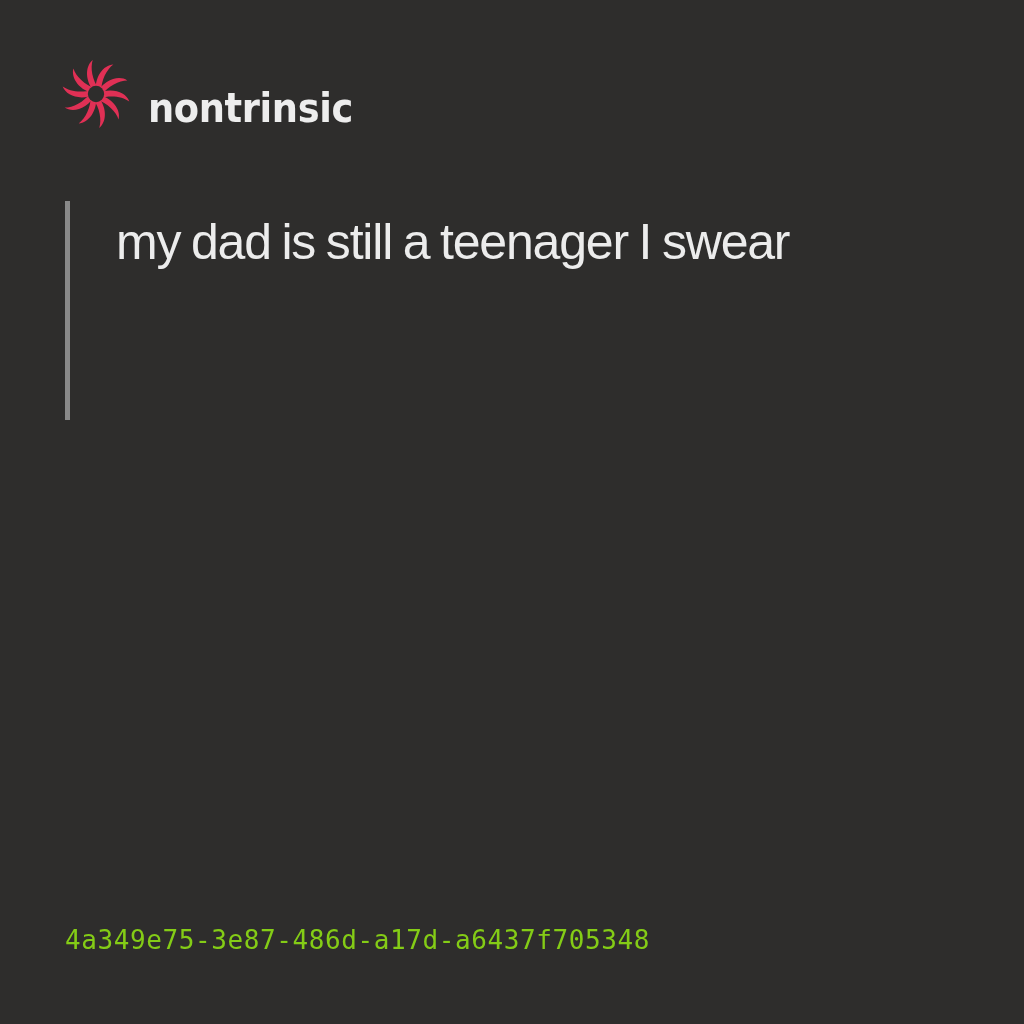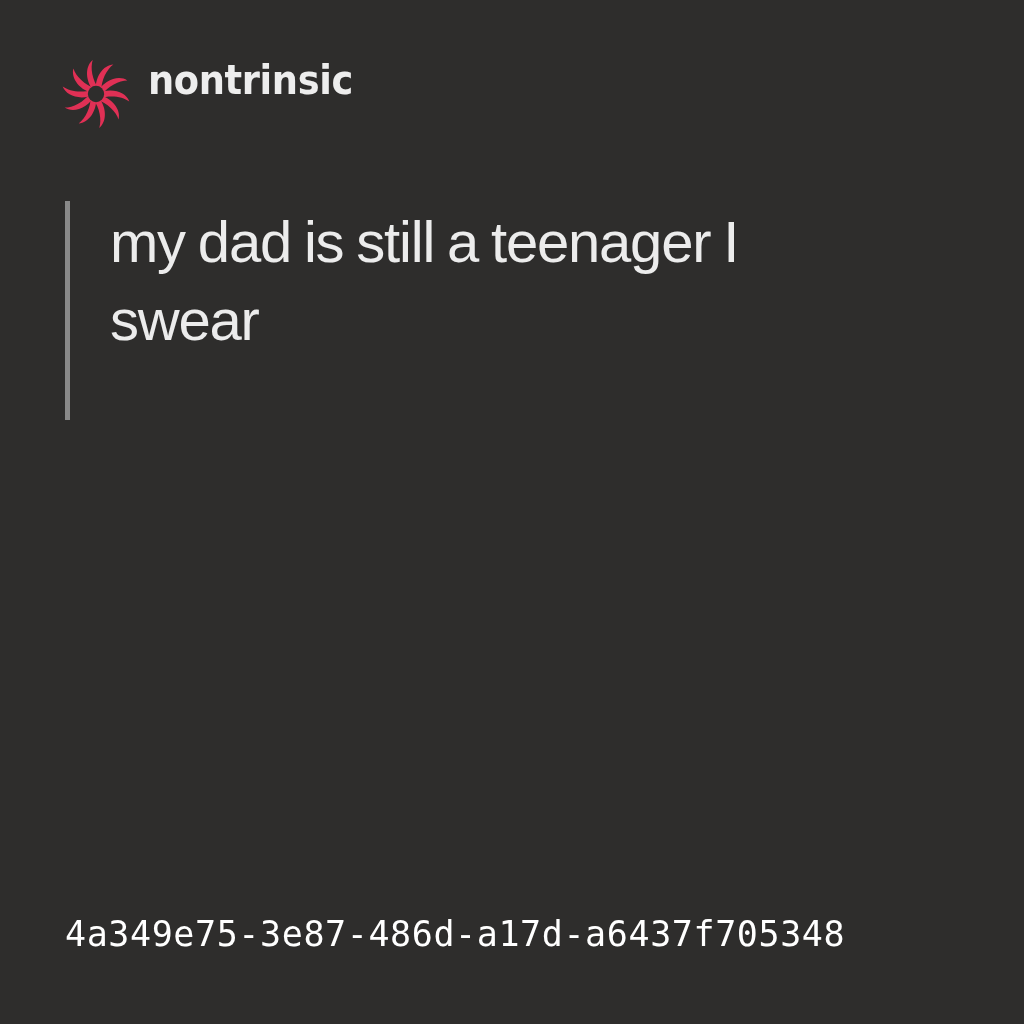--- a/index.html
+++ b/index.html
@@ -21,21 +21,21 @@
     inset: 0;
     background: #2e2d2c;
   }
 
   
   .brand {
     position: absolute;
     left: 62px;
     top: 60px;
     display: flex;
-    align-items: flex-start;
+    align-items: flex-end;
     gap: 18px;
   }
   .brand-mark {
     width: 68px;
     height: 68px;
     display: block;
     flex: 0 0 auto;
   }
   .brand-name {
     font-family: "DejaVu Sans", sans-serif;
@@ -63,41 +63,41 @@
     min-height: 219px;
     background: #898989;
     flex: 0 0 auto;
   }
   .quote-body {
     padding-left: 40px;
     flex: 1 1 auto;
   }
   .quote-text {
     font-family: "Liberation Sans", sans-serif;
-    font-size: 58px;
+    font-size: 50px;
     font-weight: 400;
     line-height: 1.34;
     color: #ececec;
     letter-spacing: -1.2px;
-    margin: 0;
+    margin: 6px;
     padding-top: 2px;
     word-spacing: -2px;
   }
 
   
   .meta {
     position: absolute;
     left: 65px;
     bottom: 64px;
     width: 900px;
   }
   .meta-id {
     font-family: "DejaVu Sans Mono", monospace;
-    font-size: 35px;
-    color: #ffffff;
+    font-size: 26px;
+    color: #84cc16;
     letter-spacing: 0.6px;
     line-height: 1.5;
     white-space: nowrap;
   }
   .meta-added {
     font-family: "Liberation Sans", sans-serif;
     font-size: 29px;
     color: #e6e6e6;
     letter-spacing: -0.3px;
     line-height: 1.45;

